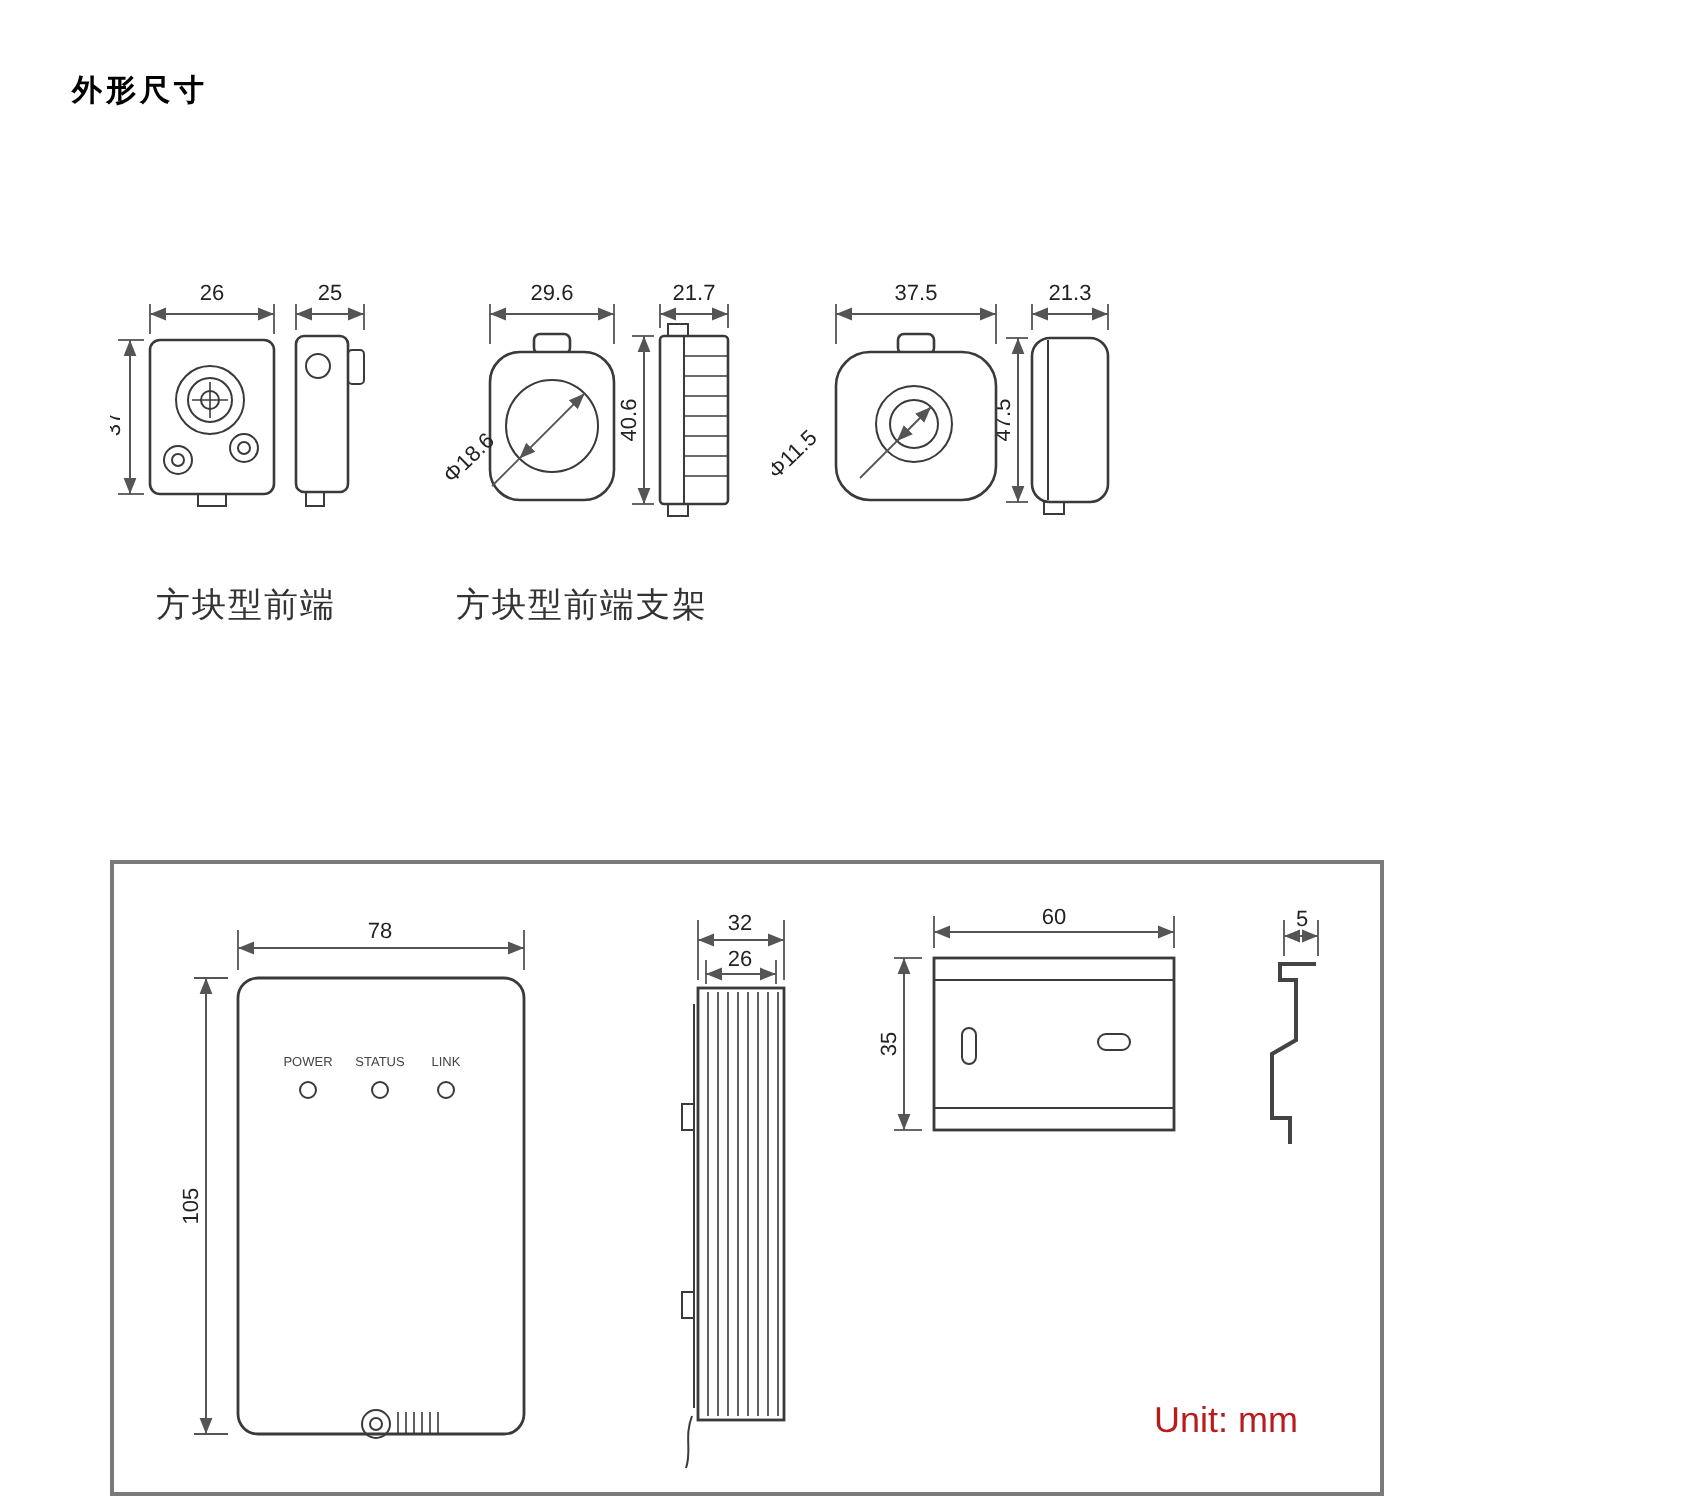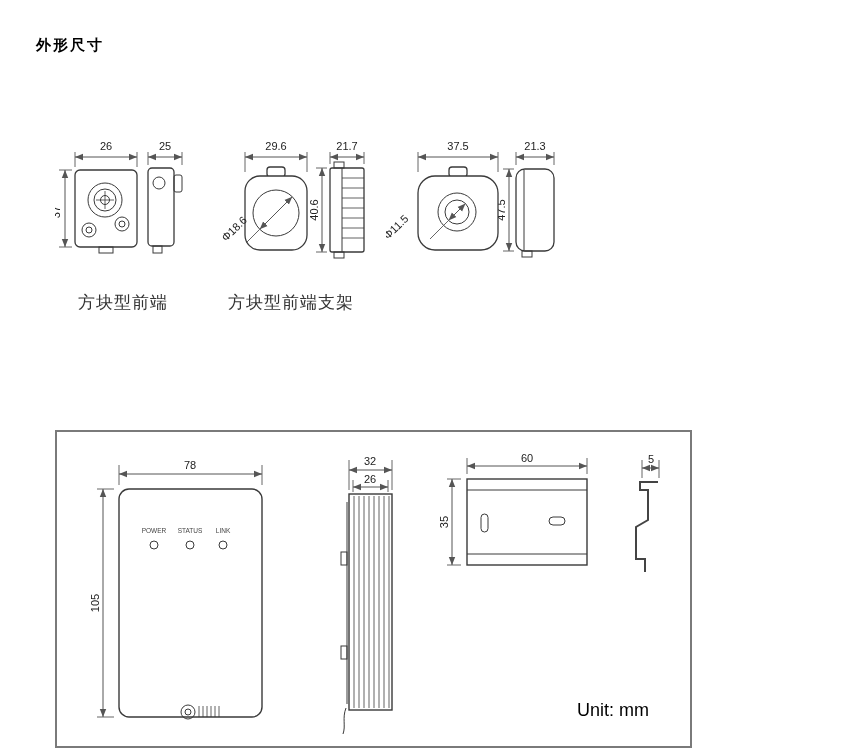--- a/index.html
+++ b/index.html
@@ -2,21 +2,21 @@
 <html><head>
 <meta charset="utf-8">
 <style>
   * { margin:0; padding:0; box-sizing:border-box; }
   body { font-family:"Liberation Sans","DejaVu Sans",sans-serif; background:#fff; }
   .screen { position:relative; width:845px; height:756px; background:#fff; overflow:hidden; }
   .page-title { position:absolute; left:36px; top:36px; font-size:15px; font-weight:bold; color:#000; letter-spacing:2px; }
   .drawing { position:absolute; }
   .caption { position:absolute; font-size:17px; color:#333; letter-spacing:1px; white-space:nowrap;text-align:right; }
   .big-box { position:absolute; left:55px; top:390px; width:637px; height:318px; border:2px solid #7a7a7a;margin-top:40px; }
-  .unit-label { position:absolute; left:520px; top:268px; font-size:18px; color:#000000; }
+  .unit-label { position:absolute; left:520px; top:268px; font-size:18px; color:#b91c1c; }
   svg .outline  { fill:#fff; stroke:#3a3a3a; stroke-width:1.3; }
   svg .outline2 { fill:#fff; stroke:#3a3a3a; stroke-width:1.4; }
   svg .thin { fill:none; stroke:#3a3a3a; stroke-width:1; }
   svg .hair { fill:none; stroke:#3a3a3a; stroke-width:0.8; }
   svg .ext { stroke:#555; stroke-width:0.9; }
   svg .dim-line { stroke:#555; stroke-width:1; fill:none; }
   svg text.dim { font-size:11px; fill:#222; }
   svg text.led { font-size:6.5px; fill:#444; }
 </style>
 </head>

